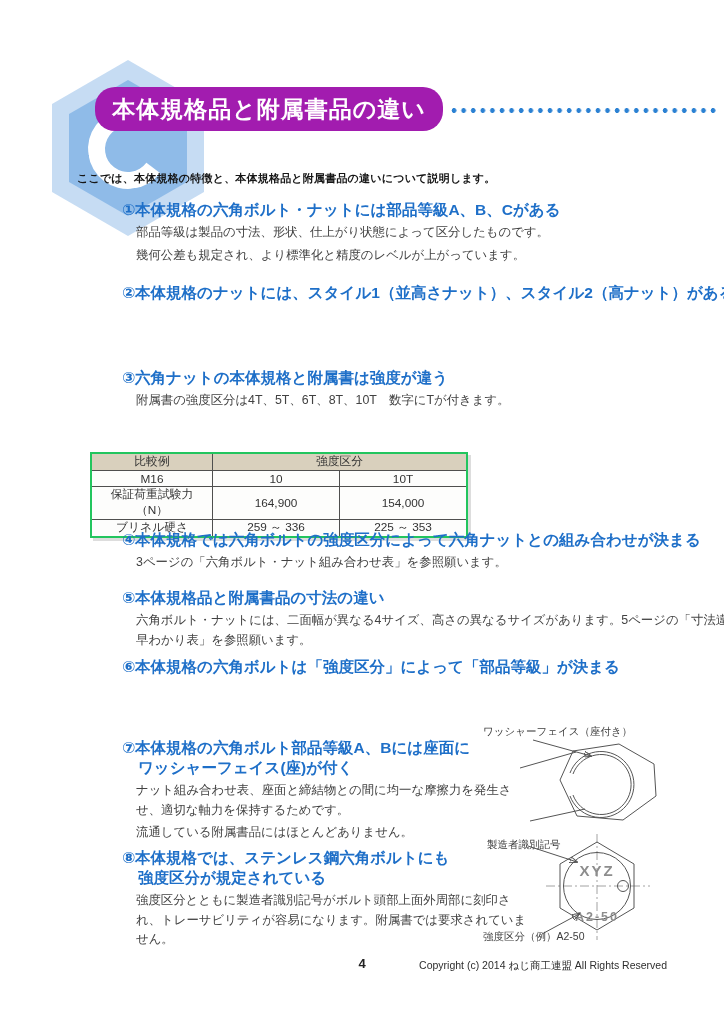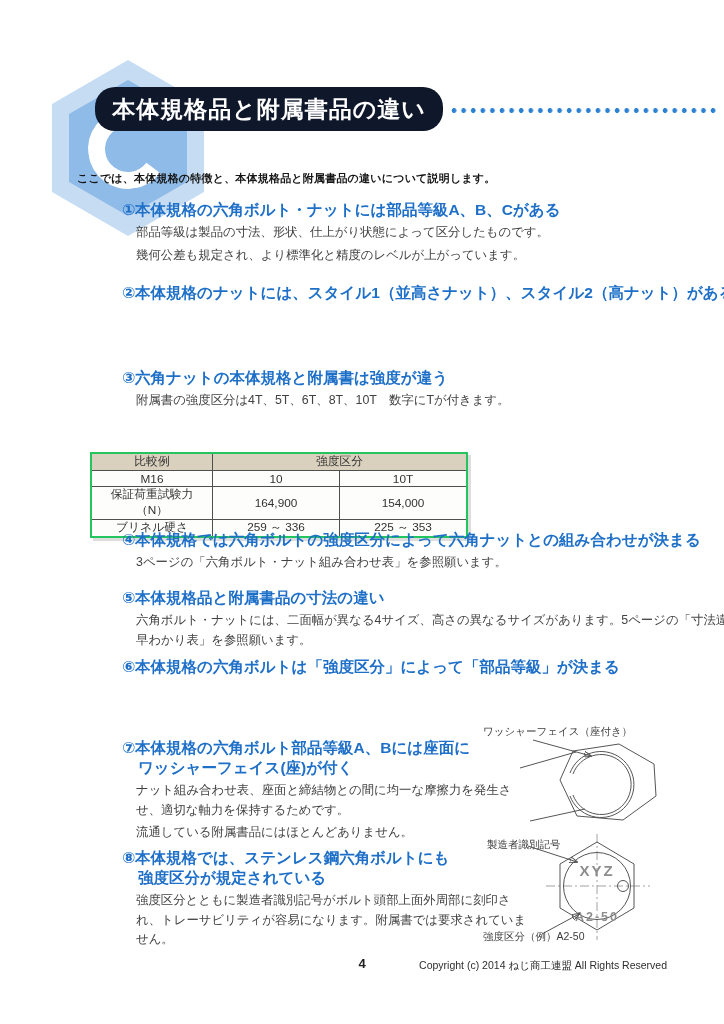--- a/index.html
+++ b/index.html
@@ -14,21 +14,21 @@
   .hex{position:absolute;clip-path:polygon(50% 0,100% 25%,100% 75%,50% 100%,0 75%,0 25%);}
   .hex.outer{left:0;top:0;width:152px;height:176px;background:#c6dcf3;}
   .hex.mid{left:17px;top:20px;width:118px;height:136px;background:#8fbbe8;}
   .c-ring{
     position:absolute;left:36px;top:49px;width:46px;height:46px;border-radius:50%;
     border:17px solid #ffffff;border-right-color:transparent;transform:rotate(-8deg);
   }
 
   
   .title-bar{
-    position:absolute;left:95px;top:87px;width:348px;height:44px;background:#0f172a;
+    position:absolute;left:95px;top:87px;width:348px;height:44px;background:#a21caf;
     border-radius:20px;display:flex;align-items:center;justify-content:center;z-index:5;
   }
   .title-bar span{color:#ffffff;font-size:23px;font-weight:bold;letter-spacing:1px;}
   .dots{
     position:absolute;left:451px;top:107px;width:266px;height:7px;
     background-image:radial-gradient(circle at 3px 3.5px,#2b81d3 2.1px,rgba(0,0,0,0) 2.7px);
     background-size:9.6px 7px;background-repeat:repeat-x;
   }
 
   .intro{

